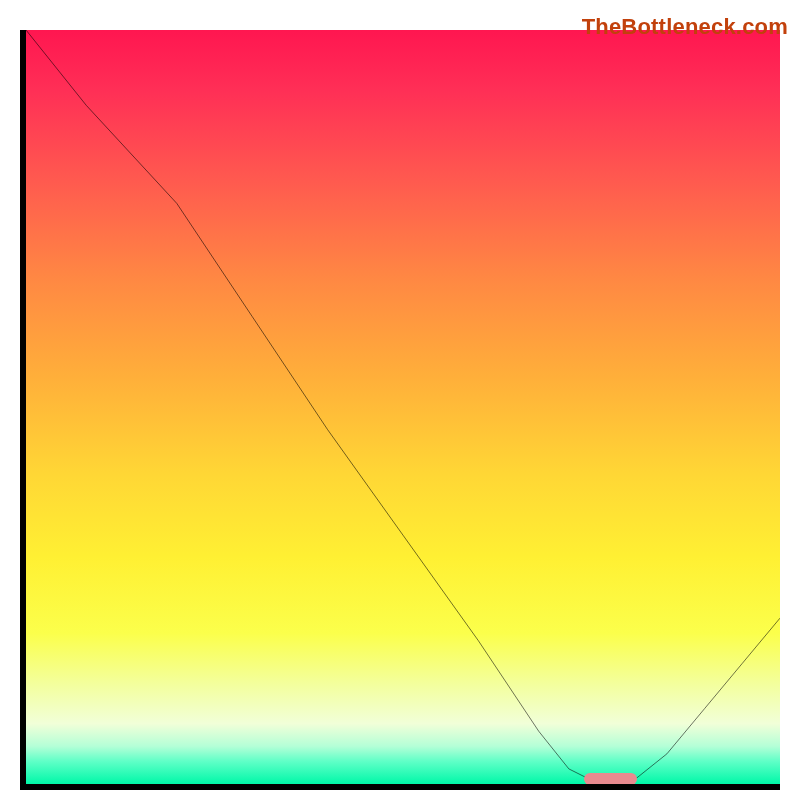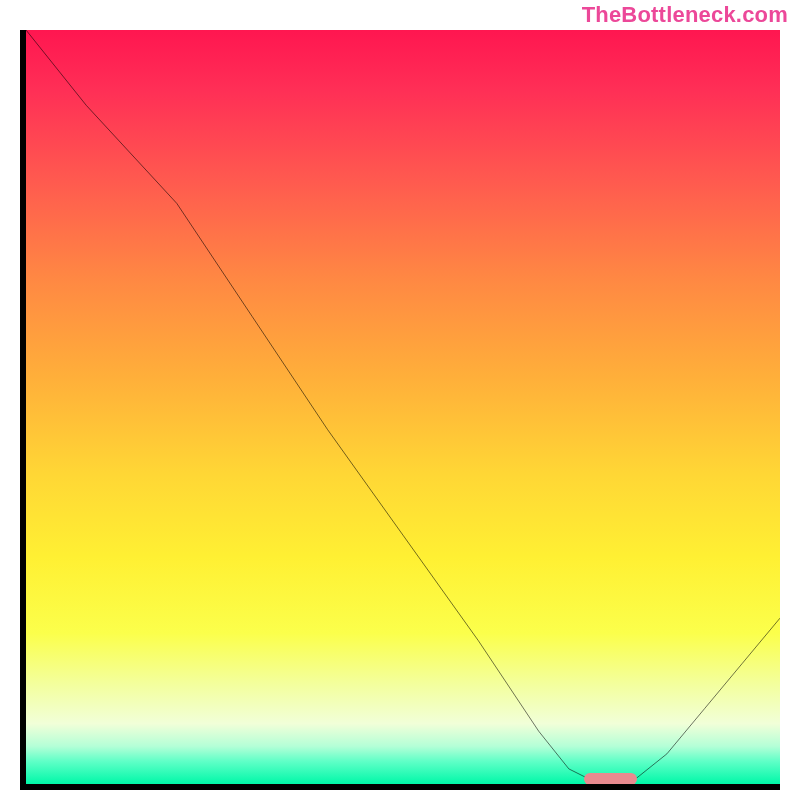--- a/index.html
+++ b/index.html
@@ -11,25 +11,25 @@
     background: #fff;
     font-family: Arial, Helvetica, sans-serif;
   }
   .stage {
     position: relative;
     width: 800px;
     height: 800px;
   }
   .watermark {
     position: absolute;
-    top: 2px;
+    top: 14px;
     right: 12px;
     font-size: 22px;
     font-weight: 600;
-    color: #ec4899;
+    color: #c2410c;
     letter-spacing: 0.2px;
     z-index: 10;
   }
   .plot-frame {
     position: absolute;
     left: 20px;
     top: 30px;
     width: 760px;
     height: 760px;
     border-left: 6px solid #000;

